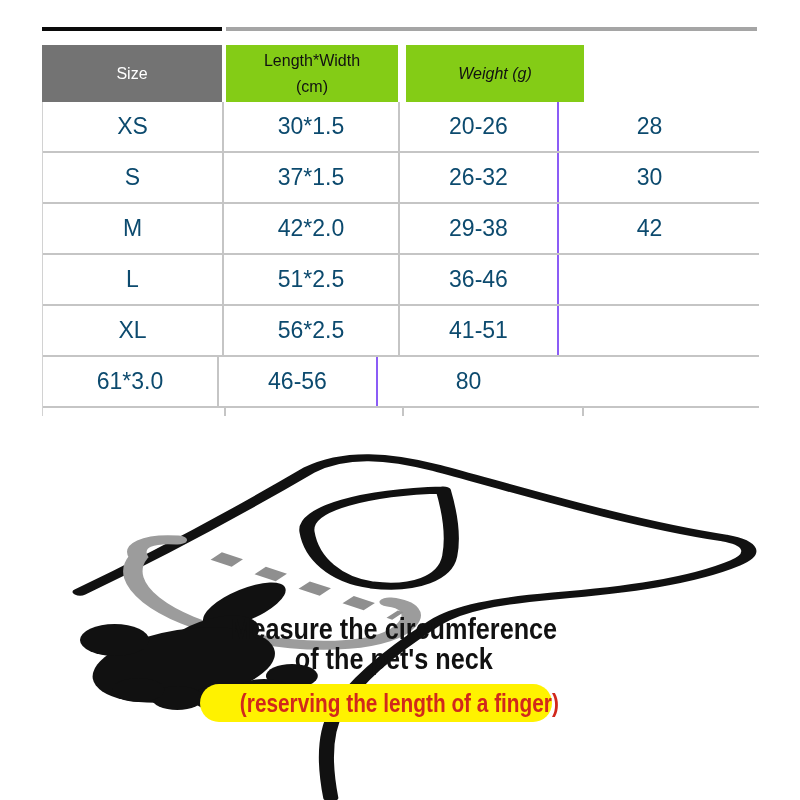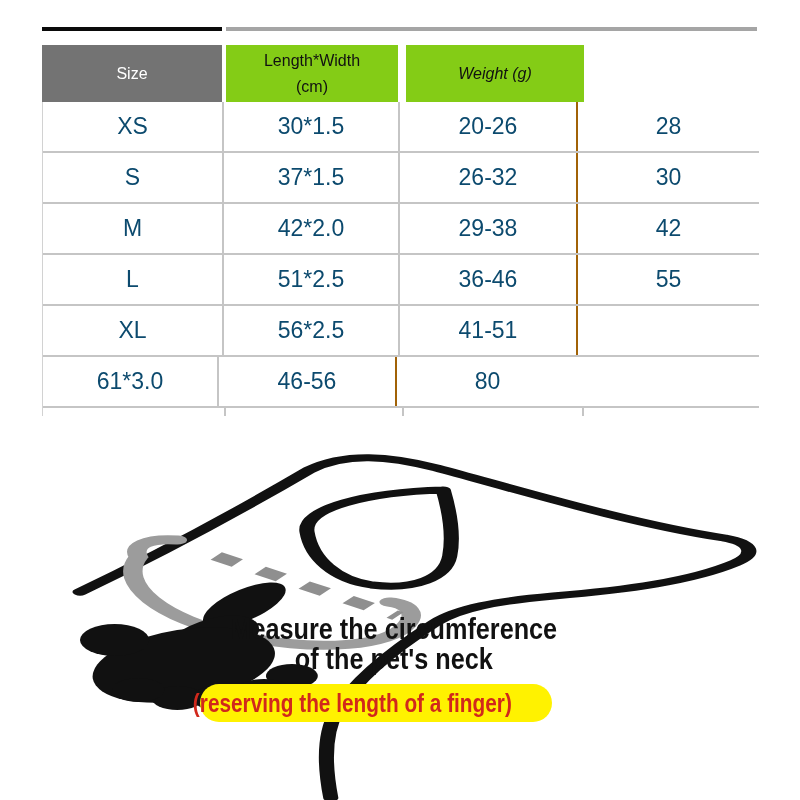--- a/index.html
+++ b/index.html
@@ -15,33 +15,33 @@
   #hc0{width:180px;background:#737373;color:#ffffff;font-size:16px;}
   #hc1{width:172px;}
   #hc2{width:174px;}
   #hc3{width:178px;font-style:italic;}
   #data-rows{left:42px;top:102px;width:716px;border-left:1px solid #d2d2d2;}
   .trow{display:flex;height:51px;border-bottom:2px solid #c5c5c5;box-sizing:border-box;}
   .tcell{display:flex;align-items:center;justify-content:center;font-size:23px;color:#0c4a6e;
     box-sizing:border-box;}
   .c0{width:181px;border-right:2px solid #c5c5c5;}
   .c1{width:176px;border-right:2px solid #c5c5c5;}
-  .c2{width:178px;border-right:2px solid #a16207;}
+  .c2{width:159px;border-right:2px solid #8b5cf6;}
   .c3{width:181px;}
   #bottom-sliver{left:42px;top:408px;width:716px;height:8px;border-left:1px solid #d2d2d2;}
   #bottom-sliver .vline{position:absolute;top:0;width:2px;height:8px;background:#c5c5c5;}
   
   #art{left:0;top:430px;width:800px;height:370px;}
   
   #instruction{left:184px;top:614px;width:420px;text-align:center;color:#111;
     font-weight:bold;font-size:29px;line-height:30px;}
   #instruction .squish{display:inline-block;transform:scaleX(0.87);transform-origin:center;
     white-space:nowrap;}
   #highlight-pill{left:200px;top:684px;width:352px;height:38px;border-radius:19px;
-    background:#fff200;display:flex;align-items:center;justify-content:flex-end;}
+    background:#fff200;display:flex;align-items:center;justify-content:flex-start;}
   #highlight-pill span{color:#d1281c;font-weight:bold;font-size:26px;white-space:nowrap;
     display:inline-block;transform:scaleX(0.80);transform-origin:center;}
 </style>
 </head>
 <body>
 
 <div class="abs" id="top-edge-black"></div>
 <div class="abs" id="top-edge-gray"></div>
 
 <div class="abs" id="header-row">
@@ -70,21 +70,20 @@
   <div class="trow">
     <div class="tcell c0">M</div>
     <div class="tcell c1">42*2.0</div>
     <div class="tcell c2">29-38</div>
     <div class="tcell c3">42</div>
   </div>
   <div class="trow">
     <div class="tcell c0">L</div>
     <div class="tcell c1">51*2.5</div>
     <div class="tcell c2">36-46</div>
-    <div class="tcell c3">55</div>
   </div>
   <div class="trow">
     <div class="tcell c0">XL</div>
     <div class="tcell c1">56*2.5</div>
     <div class="tcell c2">41-51</div>
   </div>
   <div class="trow">
     <div class="tcell c1">61*3.0</div>
     <div class="tcell c2">46-56</div>
     <div class="tcell c3">80</div>

